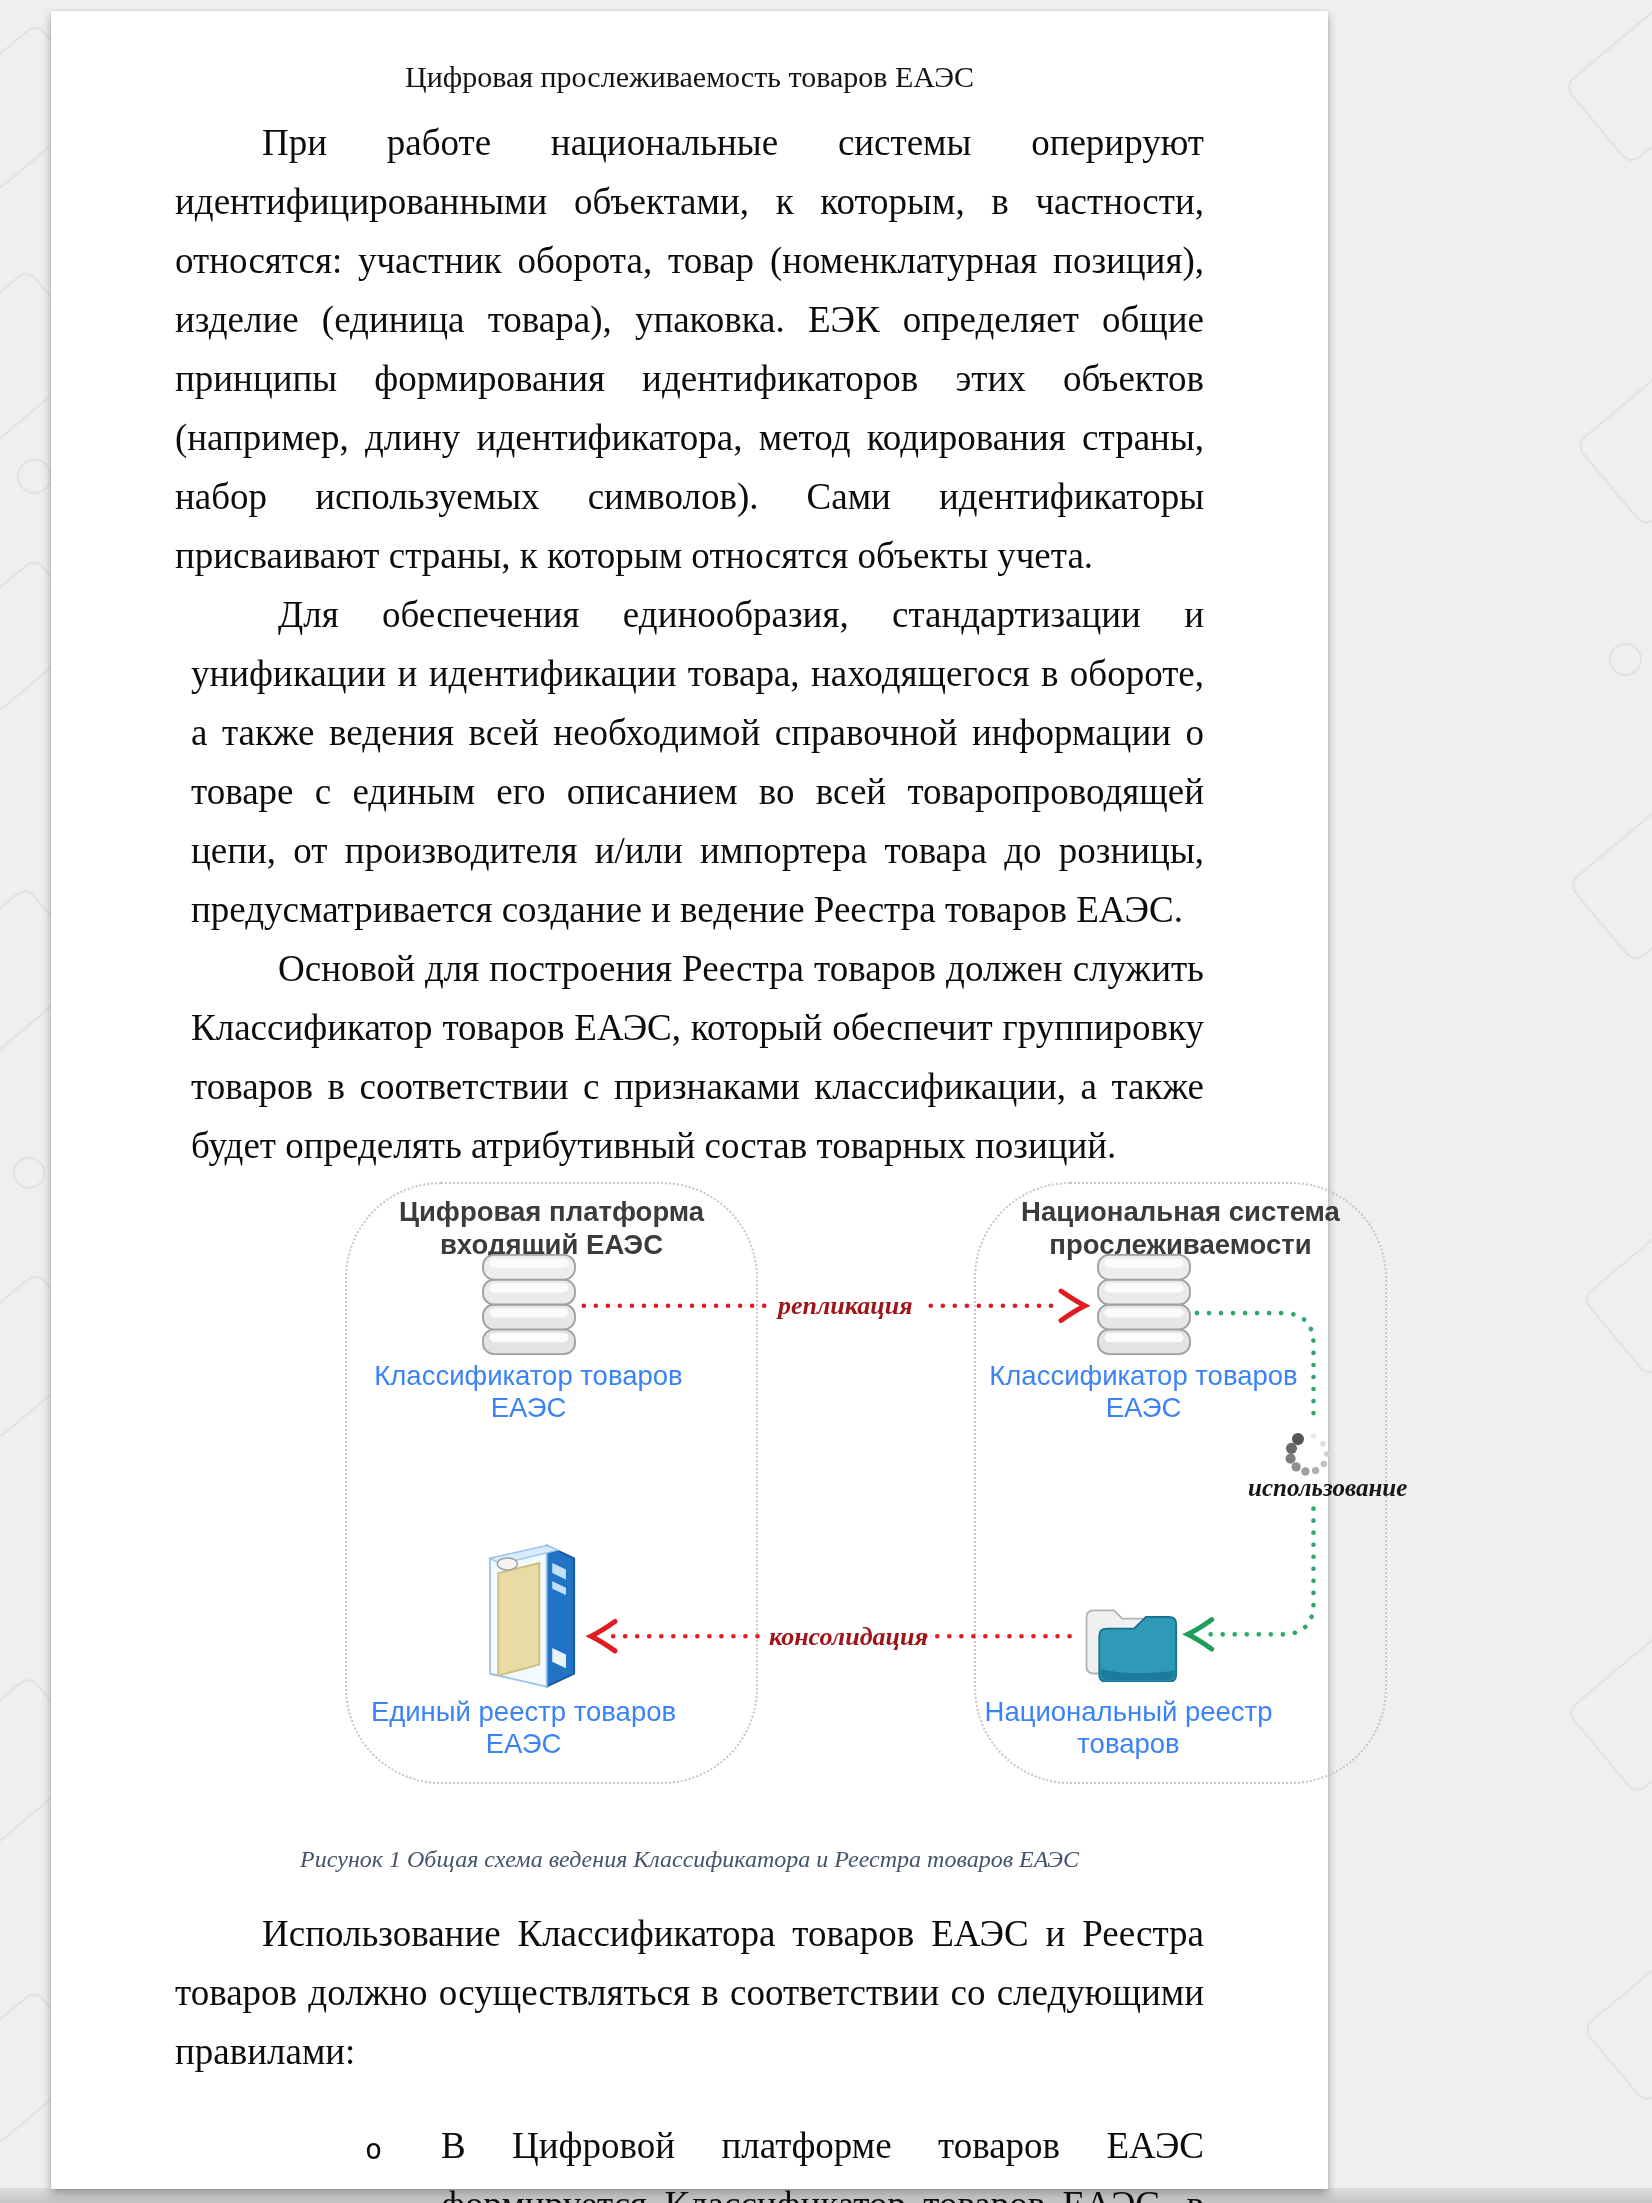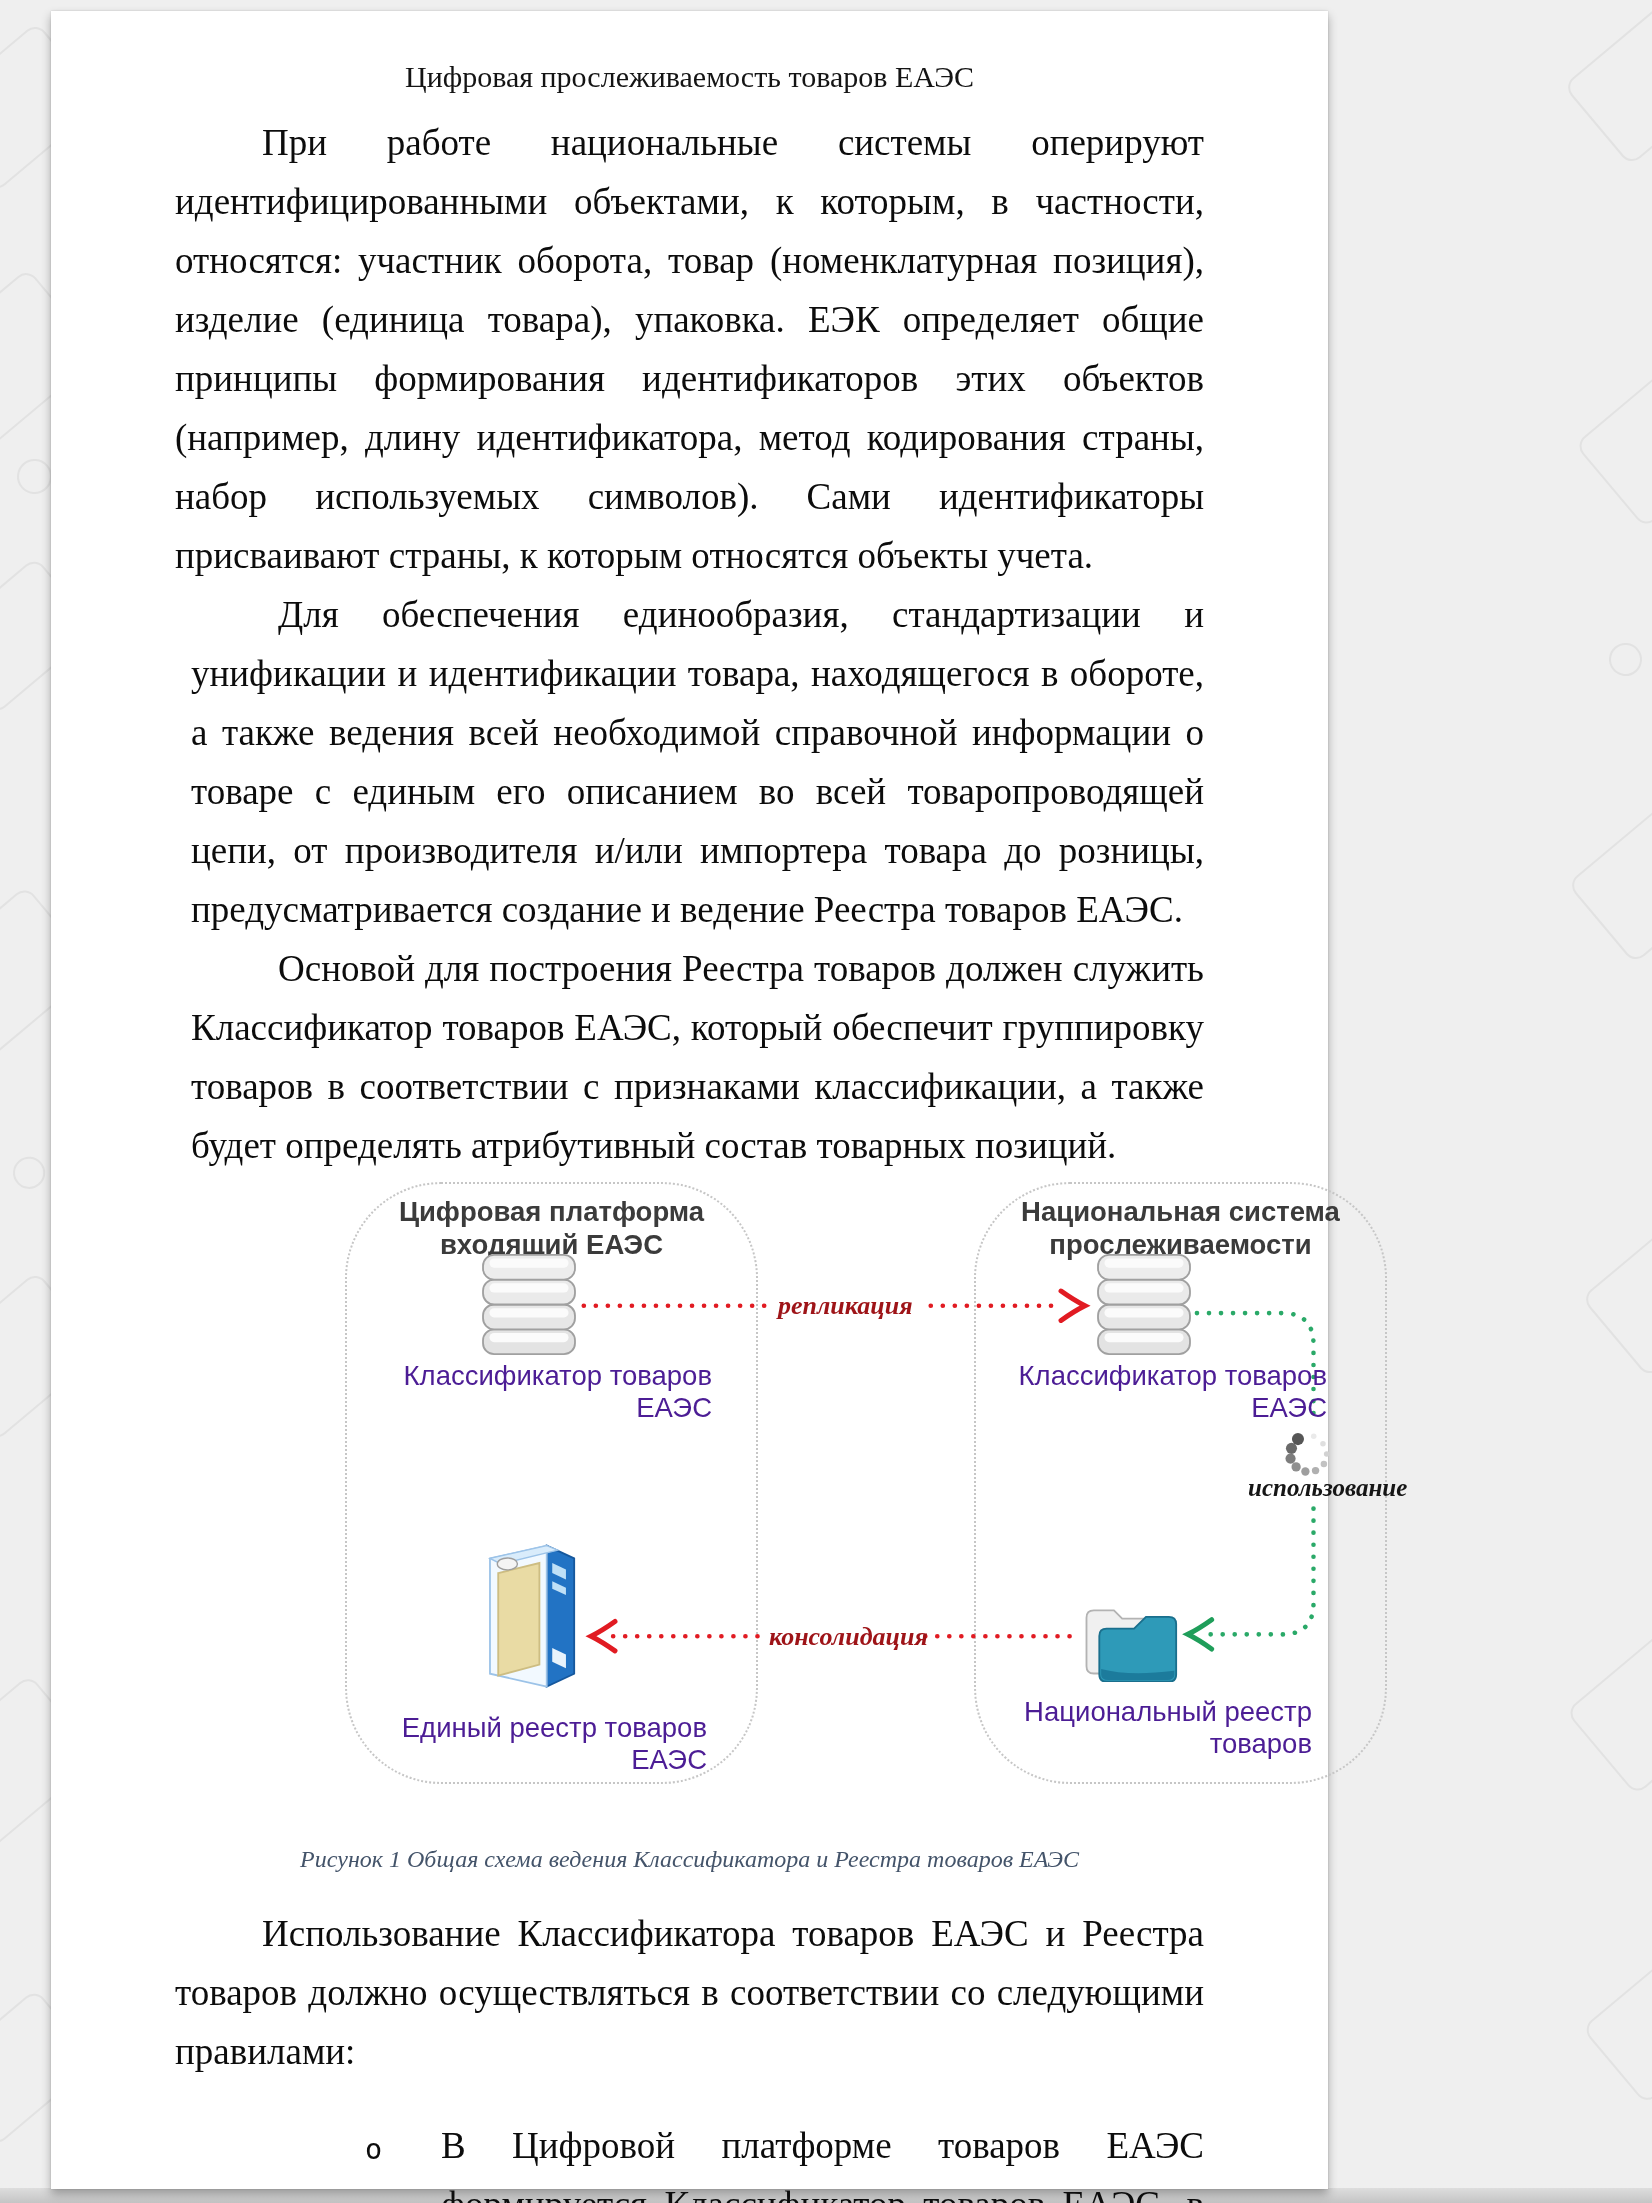--- a/index.html
+++ b/index.html
@@ -69,22 +69,22 @@
   .dia-container.left  { left:294px; }
   .dia-container.right { left:923px; }
   .dia-title {
     position:absolute; top:11px; left:0; width:100%;
     text-align:center;
     font-weight:bold; font-size:27.5px; line-height:33px;
     color:#3b3b3b;
   }
   .dia-label {
     position:absolute;
-    width:367px; text-align:right;
-    font-size:27.5px; color:#4c1d95;
+    width:367px; text-align:center;
+    font-size:27.5px; color:#3b82f6;
   }
   .edge-label {
     position:absolute; text-align:left;
     font-family:Liberation Serif, serif;
     font-style:italic; font-weight:bold;
     font-size:26px; line-height:35px;
     background:#ffffff;
   }
   .edge-label.red   { color:#9e1418; }
   .edge-label.black { color:#161616; font-size:25px; }
@@ -240,21 +240,21 @@
         <circle cx="22" cy="47" r="4.5" fill="#9e9e9e"></circle>
         <circle cx="33" cy="46" r="4" fill="#b0b0b0"></circle>
         <circle cx="42" cy="39" r="3.5" fill="#c2c2c2"></circle>
         <circle cx="45" cy="28" r="3" fill="#d2d2d2"></circle>
         <circle cx="41" cy="17" r="3" fill="#dfdfdf"></circle>
         <circle cx="31" cy="9" r="3" fill="#eaeaea"></circle>
       </svg>
 
       <div class="dia-label" style="left:294px; top:180px;">Классификатор товаров ЕАЭС</div>
       <div class="dia-label" style="left:909px; top:180px;">Классификатор товаров ЕАЭС</div>
-      <div class="dia-label" style="left:289px; top:532px;">Единый реестр товаров ЕАЭС</div>
+      <div class="dia-label" style="left:289px; top:516px;">Единый реестр товаров ЕАЭС</div>
       <div class="dia-label" style="left:894px; top:516px;">Национальный реестр товаров</div>
 
       <div class="edge-label red" style="left:727px; width:149px; top:108px;">репликация</div>
       <div class="edge-label red" style="left:718px; width:154px; top:439px;">консолидация</div>
       <div class="edge-label black" style="left:1197px; width:162px; top:290px; background:transparent;">использование</div>
     </div>
 
     <p class="figure-caption">Рисунок 1 Общая схема ведения Классификатора и Реестра товаров ЕАЭС</p>
 
     <p class="para p-after-figure">Использование Классификатора товаров ЕАЭС и Реестра товаров должно осуществляться в соответствии со следующими правилами:</p>

